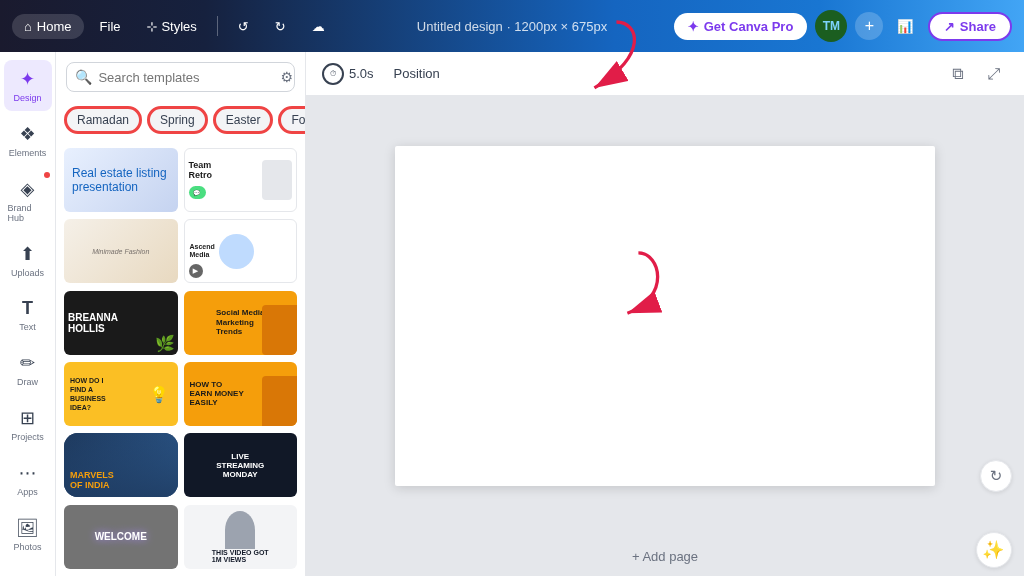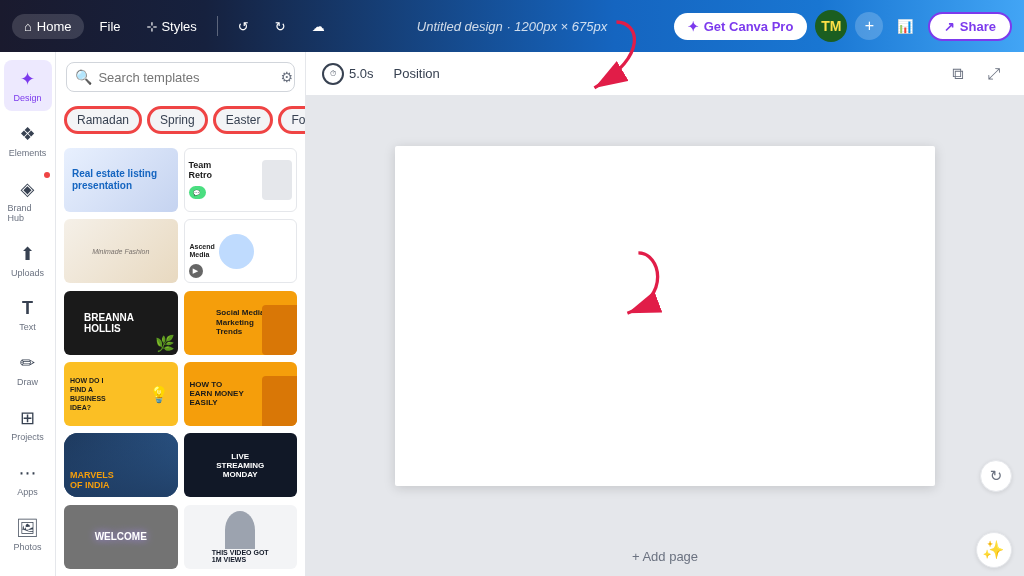--- a/index.html
+++ b/index.html
@@ -37,41 +37,40 @@
       font-size: 13px;
       display: flex; align-items: center; gap: 4px;
     }
     .topbar-divider { width: 1px; height: 20px; background: rgba(255,255,255,0.3); margin: 0 4px; }
     .topbar-center {
       position: absolute;
       left: 50%;
       transform: translateX(-50%);
       color: rgba(255,255,255,0.8);
       font-size: 13px;
-      font-style: italic;
     }
     .topbar-right { margin-left: auto; display: flex; align-items: center; gap: 8px; }
     .canva-pro-btn {
       background: white;
       border: none;
       color: #7c3aed;
       padding: 6px 14px;
       border-radius: 20px;
       cursor: pointer;
       font-size: 13px;
       font-weight: 600;
       display: flex; align-items: center; gap: 5px;
     }
     .avatar {
       width: 32px; height: 32px;
       background: #1b5e20;
       border-radius: 50%;
       display: flex; align-items: center; justify-content: center;
-      color: #fde047;
-      font-size: 14px;
+      color: #7dd3fc;
+      font-size: 12px;
       font-weight: 700;
     }
     .plus-btn {
       width: 28px; height: 28px;
       background: rgba(255,255,255,0.2);
       border: none;
       border-radius: 50%;
       color: white;
       cursor: pointer;
       font-size: 16px;
@@ -222,21 +221,21 @@
       aspect-ratio: 16/9;
     }
 
     
     .tpl-realestate {
       background: linear-gradient(135deg, #e8f0fe, #c5d3f0);
       display: flex; flex-direction: column;
       align-items: flex-start; justify-content: center;
       padding: 8px;
     }
-    .tpl-realestate .tpl-title { font-size: 10px; color: #1565c0; font-weight: 700; line-height: 1.2; }
+    .tpl-realestate .tpl-title { font-size: 12px; color: #1565c0; font-weight: 400; line-height: 1.2; }
 
     .tpl-teamretro {
       background: white;
       border: 1px solid #e5e7eb;
       display: flex; align-items: center; justify-content: center;
       gap: 4px; padding: 4px;
     }
     .tpl-teamretro .left { flex: 1; }
     .tpl-teamretro .tr-label { font-size: 9px; font-weight: 800; color: #1a1a1a; line-height: 1.1; }
     .tpl-teamretro .bubble { background: #4ade80; border-radius: 8px; padding: 3px 5px; font-size: 6px; color: #14532d; margin-top: 3px; display: inline-block; }
@@ -262,21 +261,21 @@
       background: rgba(0,0,0,0.6);
       border-radius: 50%;
       display: flex; align-items: center; justify-content: center;
       color: white; font-size: 7px;
     }
 
     .tpl-breanna {
       background: #1a1a1a;
       display: flex; flex-direction: column;
       align-items: flex-start; justify-content: center;
-      padding: 20px;
+      padding: 4px;
     }
     .tpl-breanna .b-name { font-size: 10px; font-weight: 900; color: white; line-height: 1.1; }
     .tpl-breanna .b-leaf { color: #84cc16; font-size: 16px; position: absolute; bottom: 2px; right: 2px; }
 
     .tpl-socialmedia {
       background: #f59e0b;
       display: flex; flex-direction: column;
       align-items: center; justify-content: center;
       padding: 8px; position: relative; overflow: hidden;
     }

